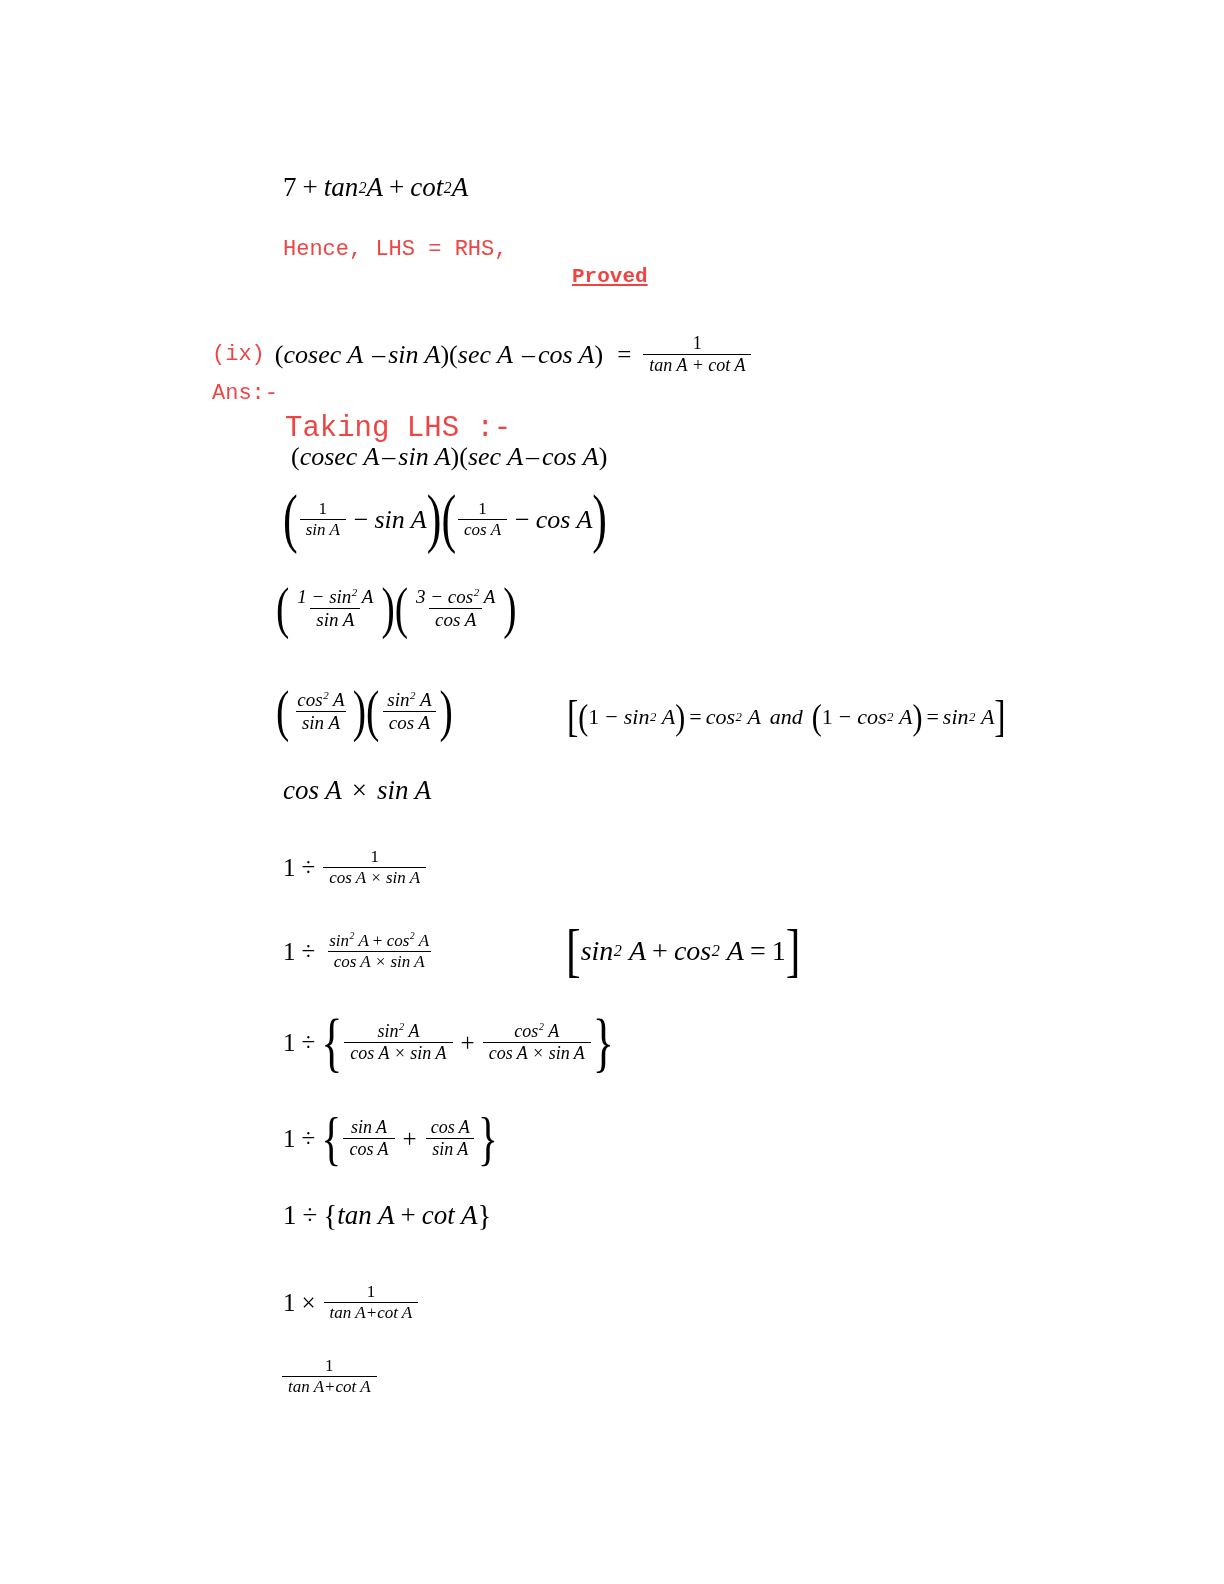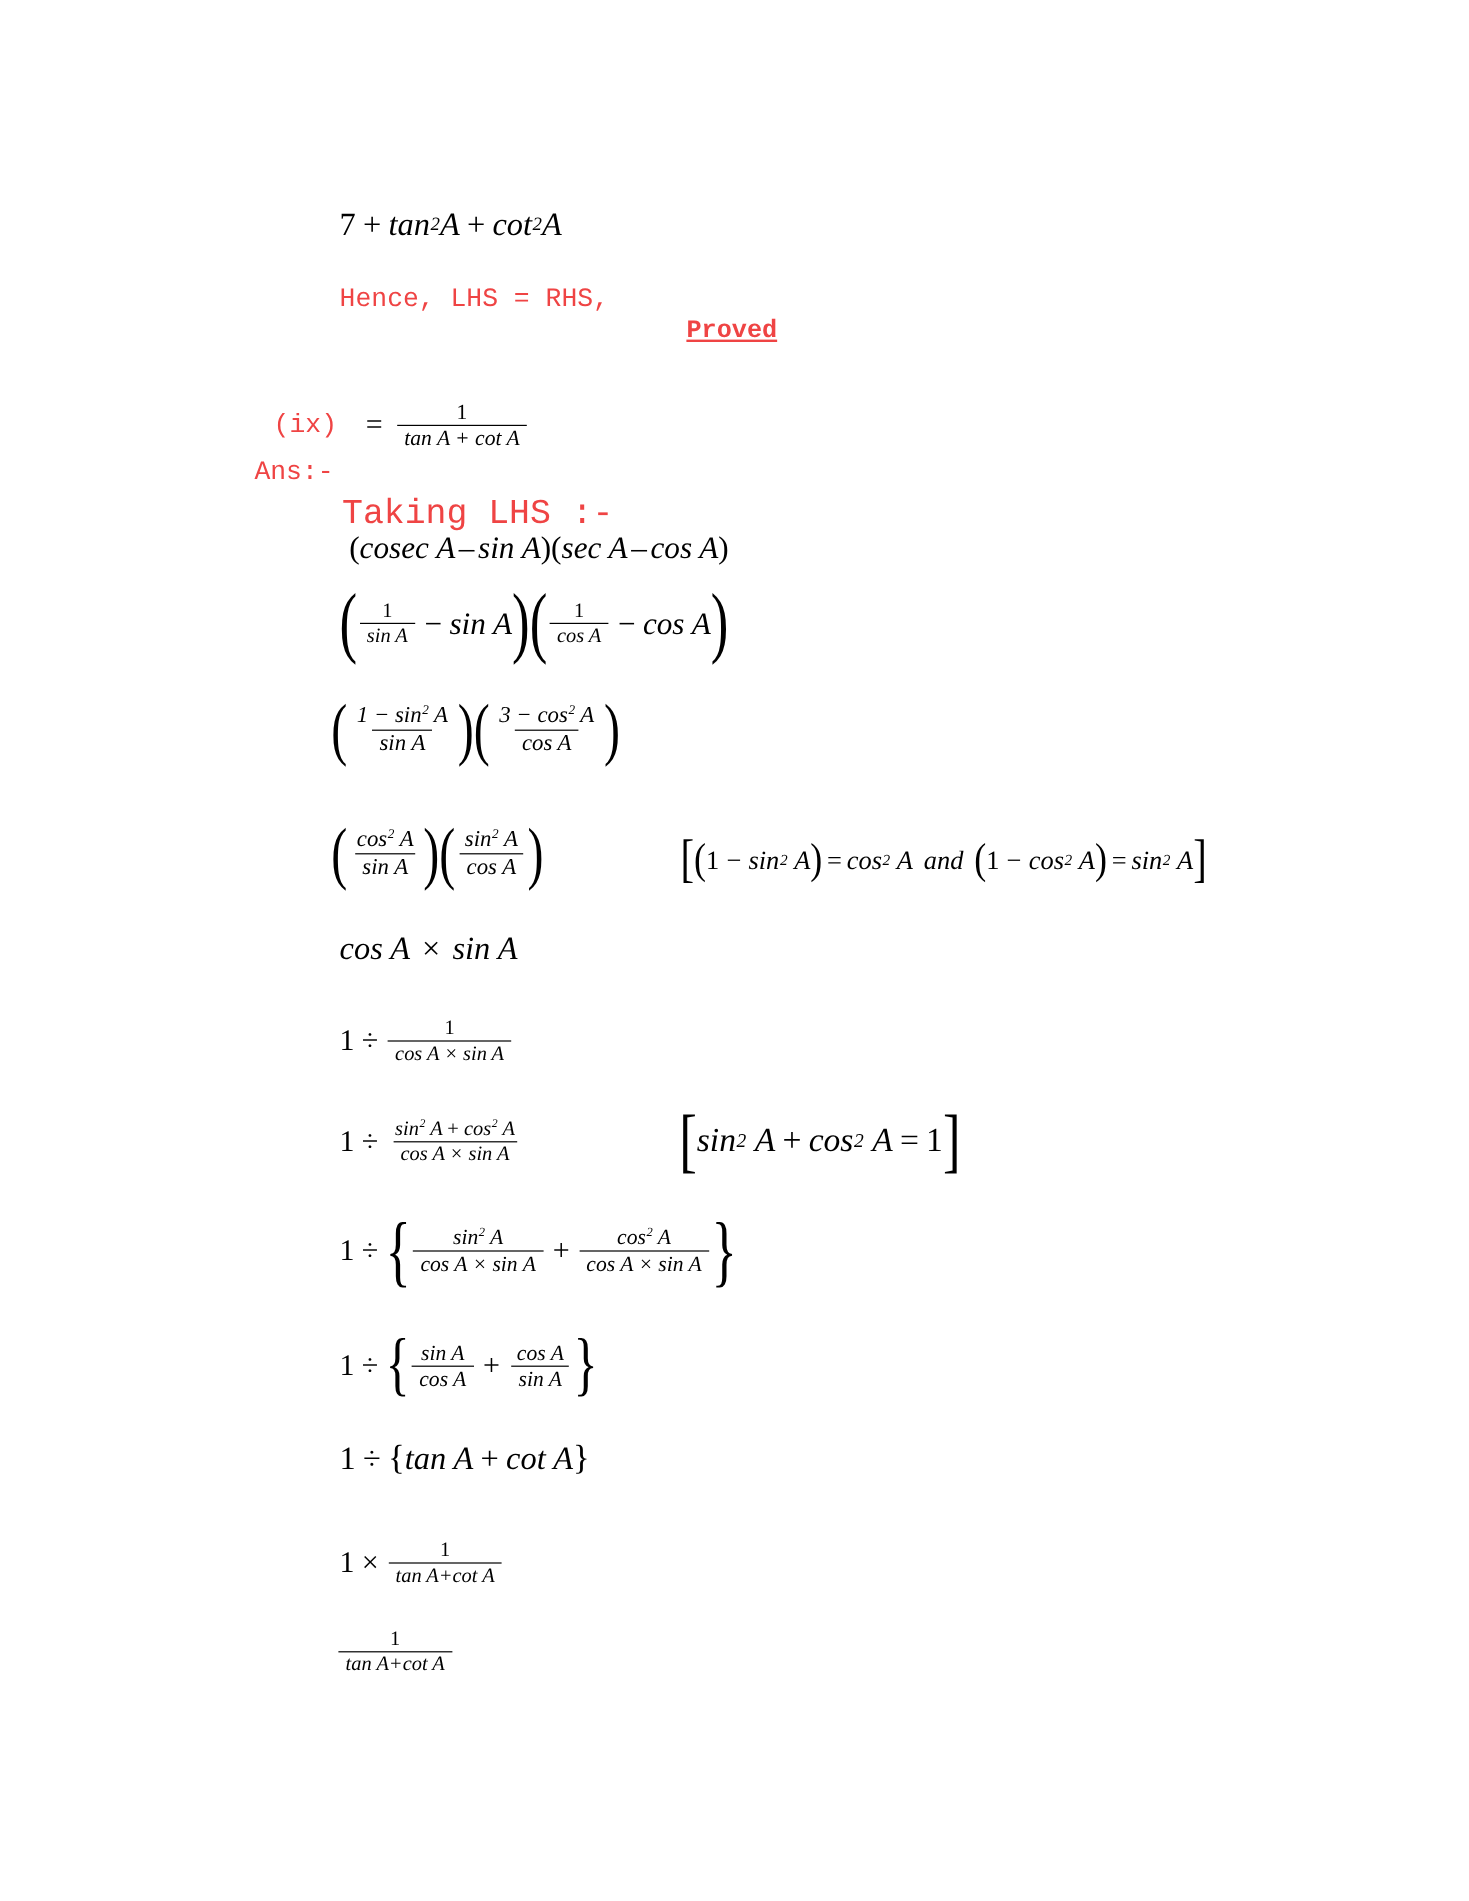--- a/index.html
+++ b/index.html
@@ -108,22 +108,27 @@
       <span>A</span>
     <span class="op">+</span>
     <span>cot</span>
       <sup class="exp">2</sup>
       <span>A</span>
   </div>
 
   <div class="txt" style="position:absolute; left:283px; top:237px; font-size:22px;">Hence, LHS = RHS,</div>
   <div class="txt underline-bold" style="position:absolute; left:572px; top:237px; font-size:21px;margin-top:28px;">Proved</div>
 
-  <div class="row" style="left:228px; top:334px; font-size:25px; align-items:center;">
+  <div class="row" style="left:212px; top:334px; font-size:25px; align-items:center;">
     <span class="txt" style="font-size:22px; padding-right:10px;">(ix)</span>
+    <span class="math" style="font-size:26px;">
+      <span class="delim">(</span><span>cosec A</span>
+      <span class="opn">–</span><span>sin A</span><span class="delim">)</span><span class="delim">(</span><span>sec A</span>
+      <span class="opn">–</span><span>cos A</span><span class="delim">)</span>
+    </span>
     <span class="math upr" style="font-size:25px; padding:0 10px 0 14px;">=</span>
     <span class="frac math" style="font-size:18px;">
       <span class="num upr">1</span>
       <span class="den">tan A + cot A</span>
     </span>
   </div>
 
   <div class="txt" style="position:absolute; left:212px; top:381px; font-size:22px;">Ans:-</div>
 
   <div class="txt" style="position:absolute; left:285px; top:412px; font-size:29px;">Taking LHS :-</div>

